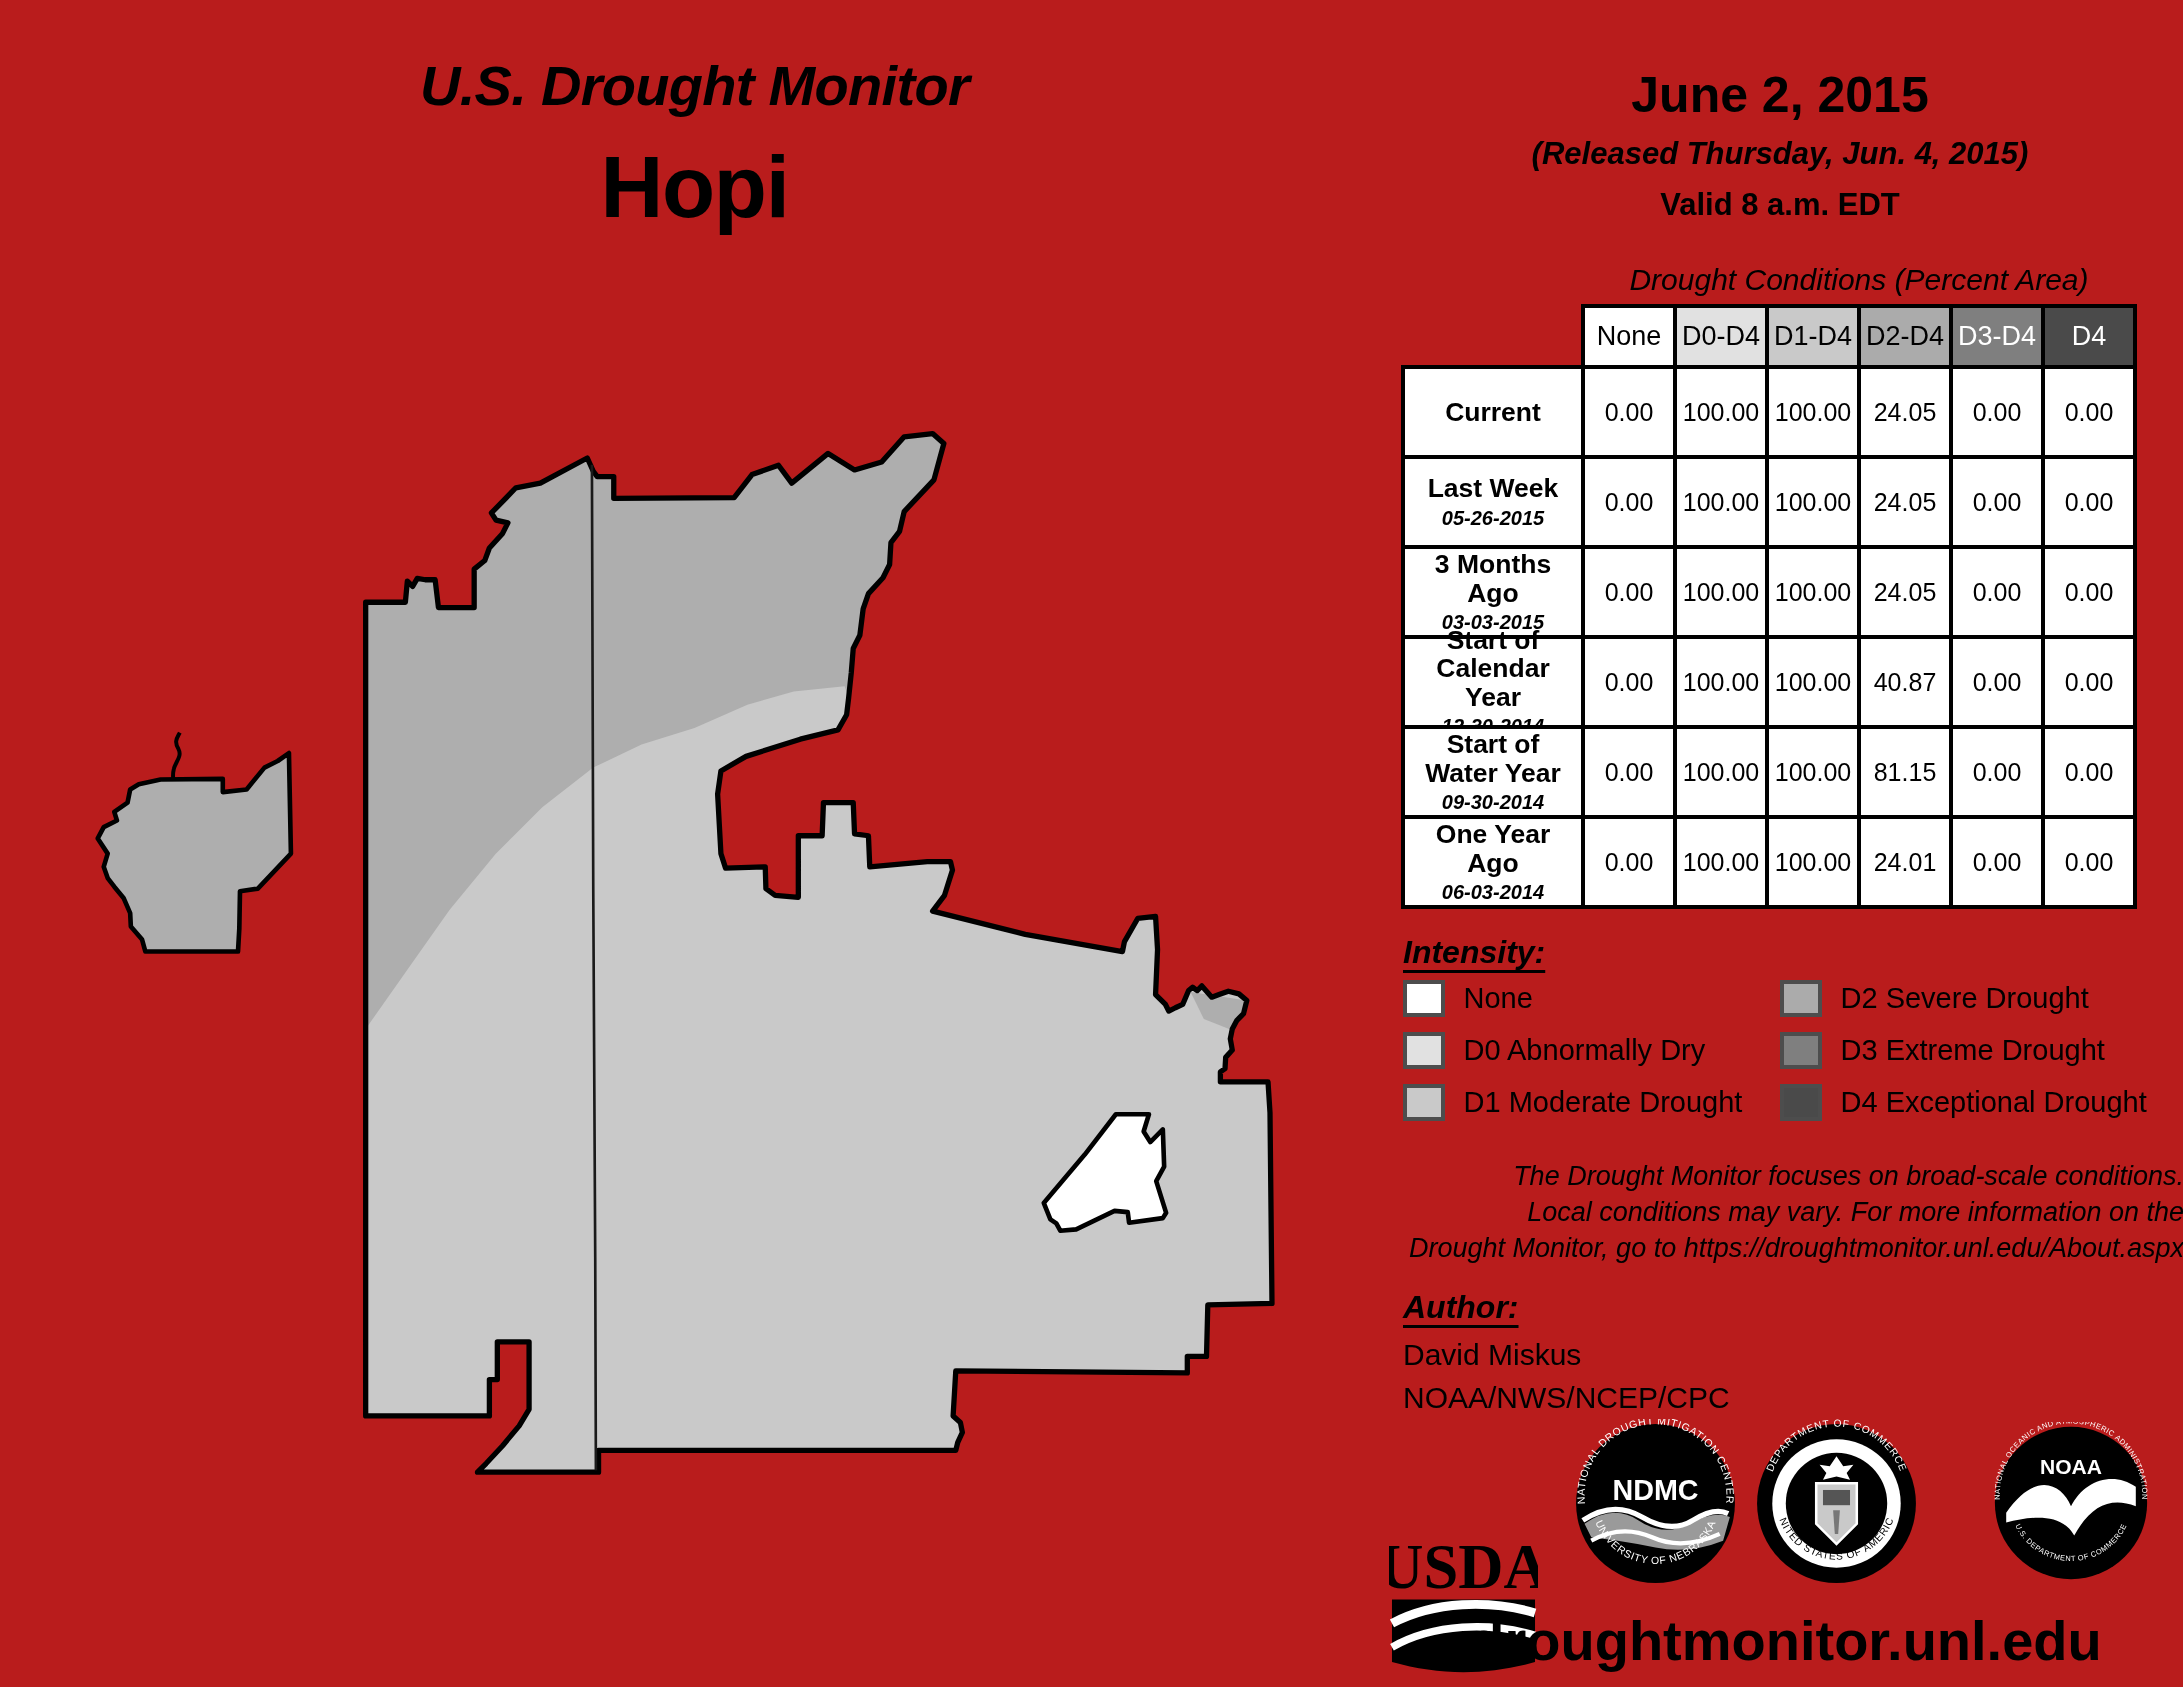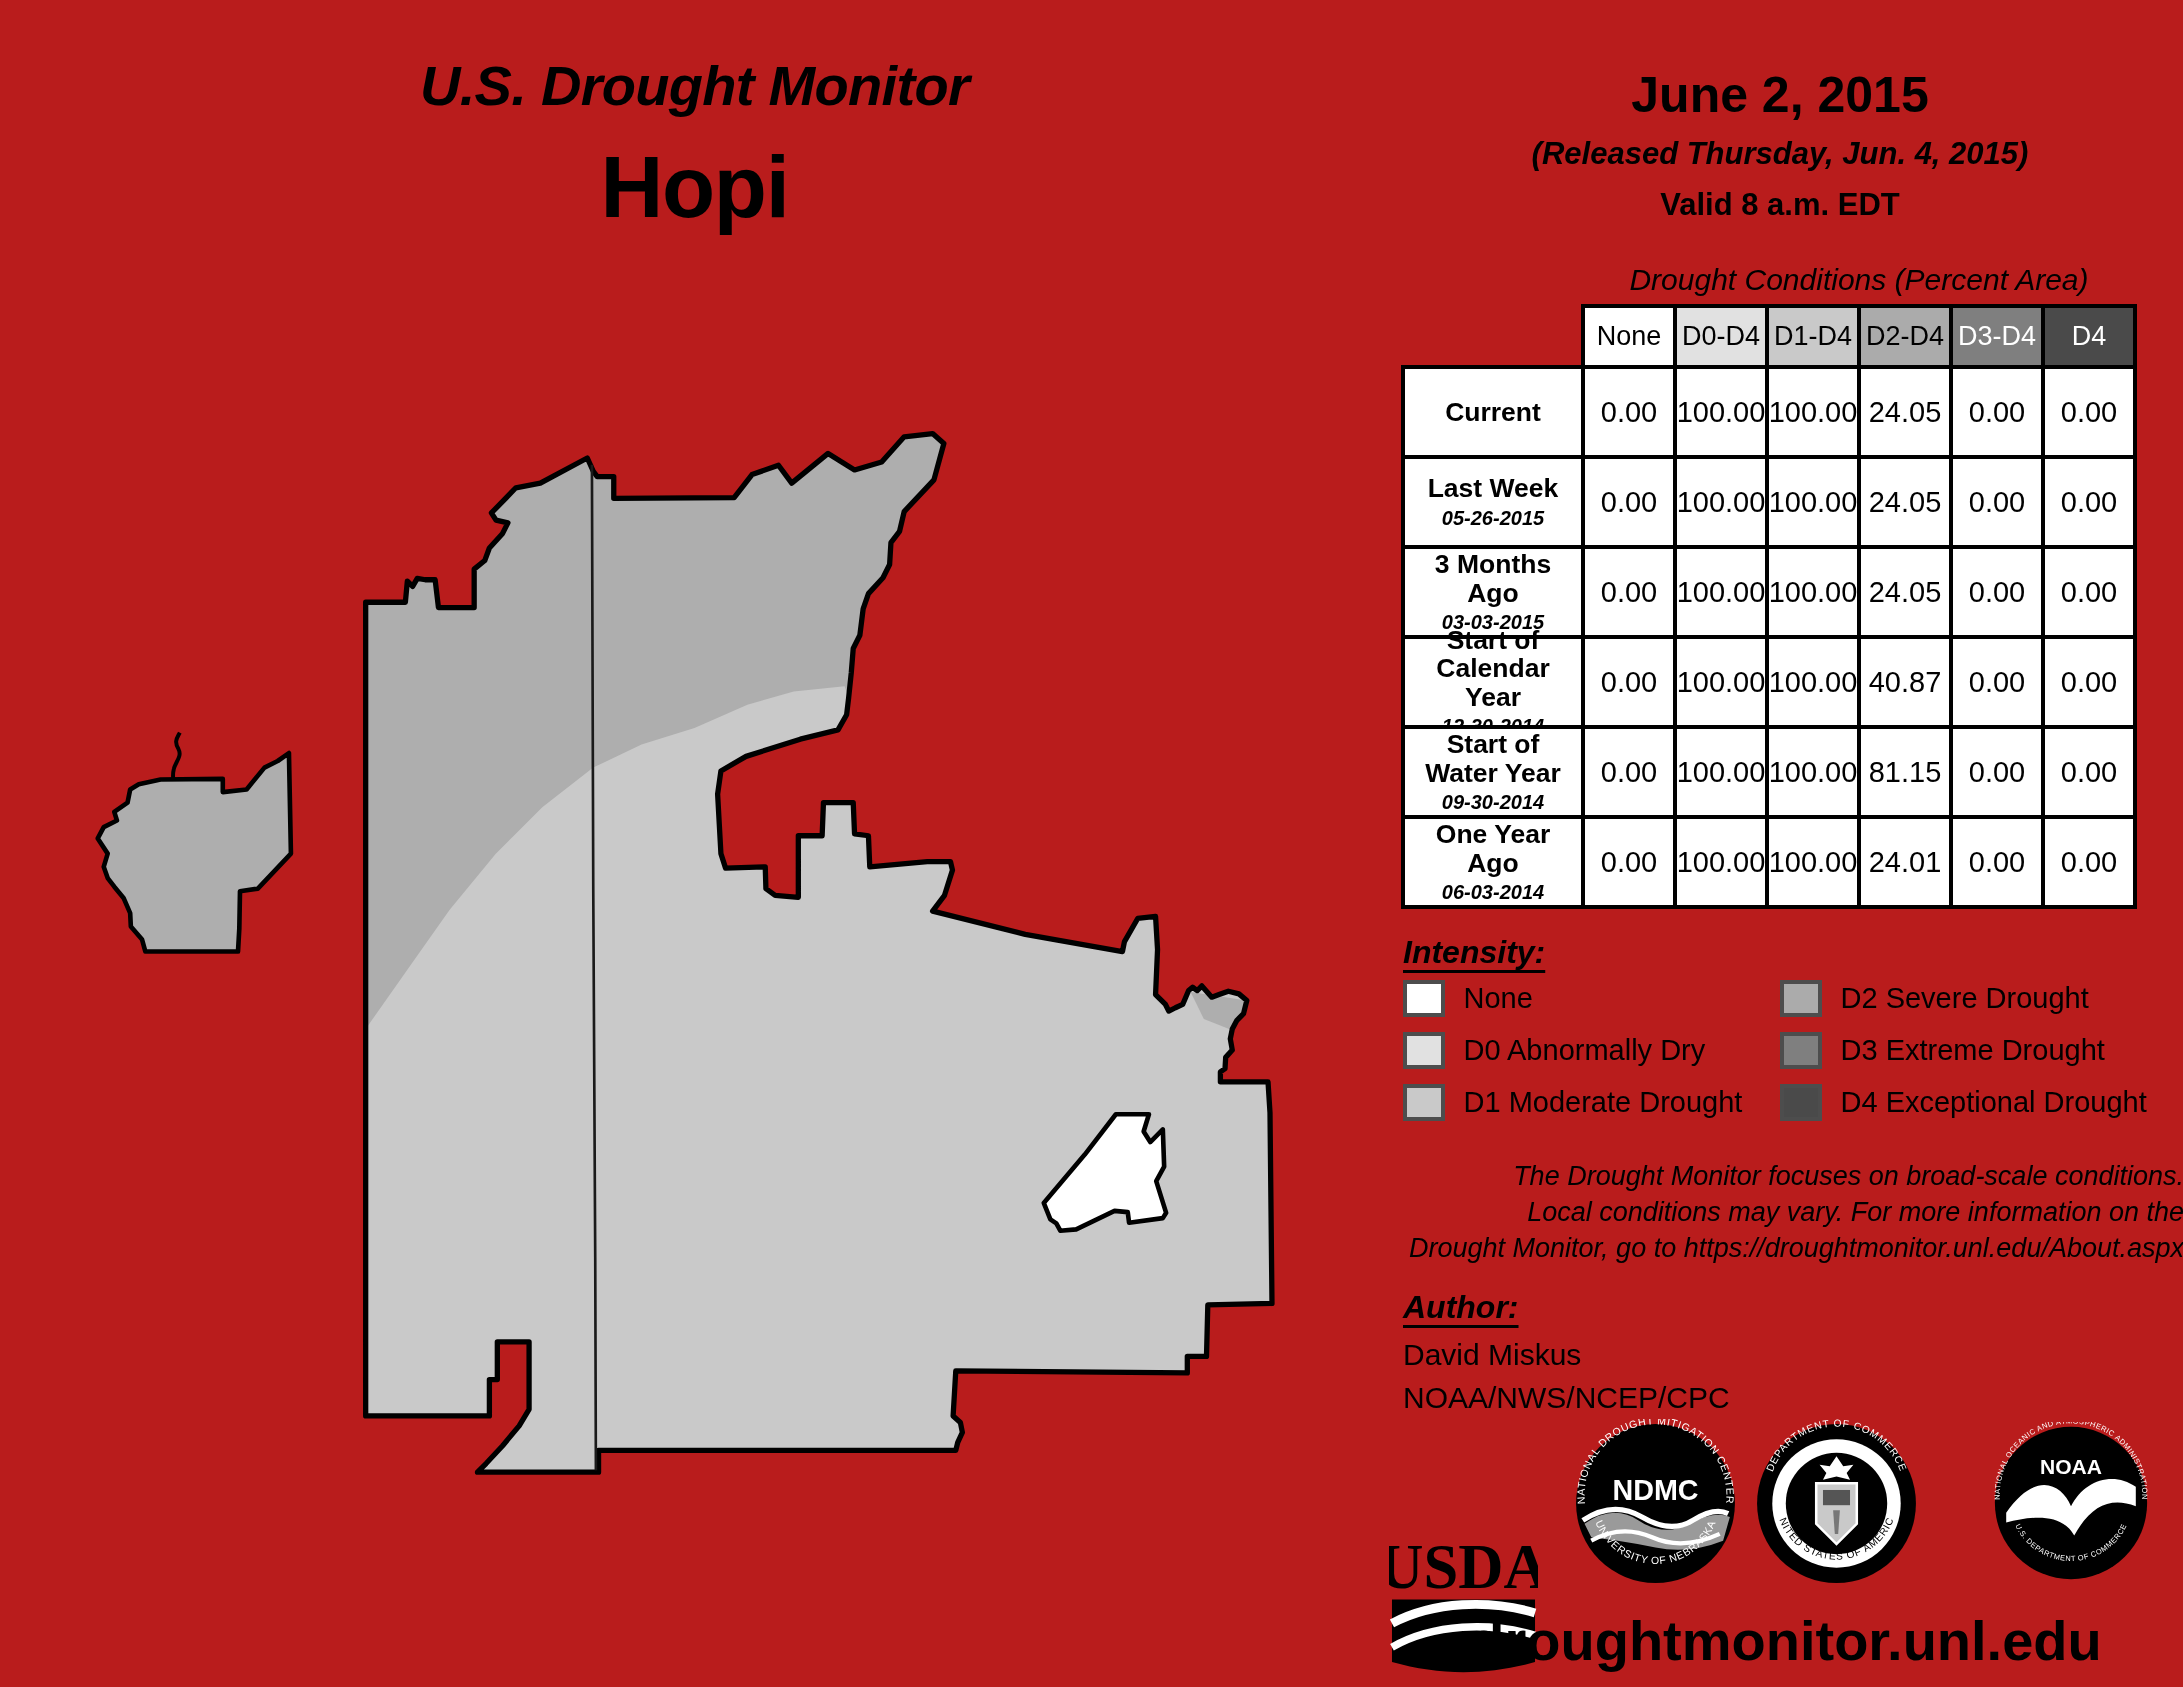--- a/index.html
+++ b/index.html
@@ -21,21 +21,21 @@
   .tbl-title{position:absolute;left:1583px;top:263px;width:552px;text-align:center;
              font-size:30px;font-style:italic;}
   .dm-grid{position:absolute;left:1403px;top:306px;display:grid;
            grid-template-columns:180px repeat(6,92px);
            grid-template-rows:61px repeat(6,90px);}
   .cell{border:2px solid #000;display:flex;align-items:center;justify-content:center;
         flex-direction:column;background:#fff;}
   .cell.spacer{border:none;background:transparent;}
   .hdr{font-size:27px;}
   .hdr.dark{color:#fff;}
-  .val{font-size:29px;}
+  .val{font-size:25px;}
   .rowlab{font-weight:bold;font-size:26.5px;line-height:1.08;text-align:center;padding:0 4px;}
   .rowdate{font-weight:bold;font-style:italic;font-size:20px;margin-top:4px;}
   .tbl-outline{position:absolute;border:4px solid #000;pointer-events:none;background:transparent;}
 
   
   .intensity-title{position:absolute;left:1403px;top:934px;font-size:32px;font-style:italic;
                    font-weight:bold;text-decoration:underline;text-decoration-thickness:2.6px;text-underline-offset:6.6px;}
   .legend-item{position:absolute;display:flex;align-items:center;}
   .swatch{width:42px;height:37px;border:4px solid #4d4d4d;box-sizing:border-box;}
   .legend-label{margin-left:18.5px;font-size:29px;}

